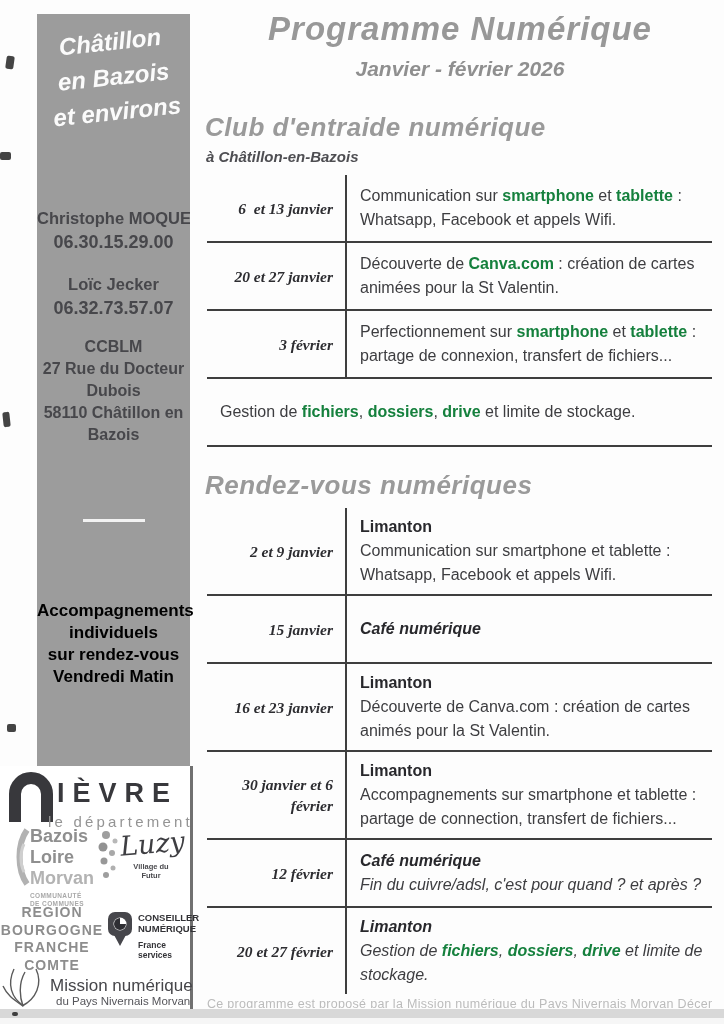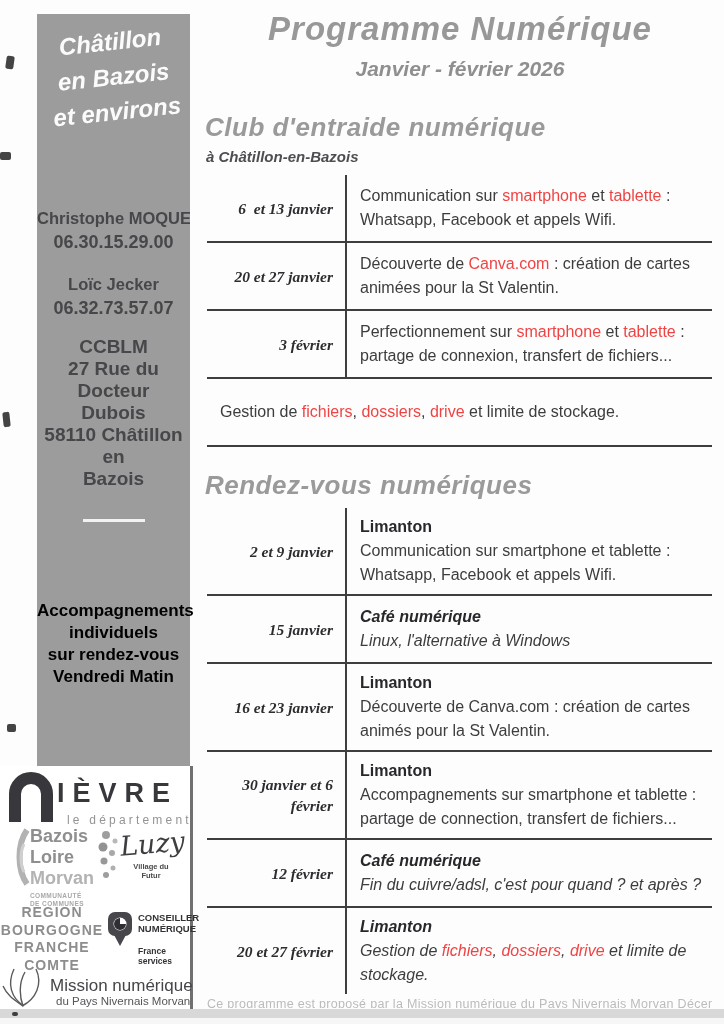--- a/index.html
+++ b/index.html
@@ -9,29 +9,29 @@
   .lines{white-space:pre-line;}
 
   
   .sidebar-gray{position:absolute;left:37px;top:14px;width:153px;height:752px;background:#9c9c9c;}
   .region-title{position:absolute;left:0;top:10px;width:100%;text-align:center;
     transform:rotate(-6deg);font-weight:bold;font-style:italic;font-size:24px;line-height:35px;color:#fbfbfb;}
   .contact{position:absolute;left:0;width:100%;text-align:center;color:#47474b;font-weight:bold;overflow:hidden;}
   .contact .cname{font-size:16.5px;line-height:24px;white-space:nowrap;}
   .contact .cphone{font-size:18px;line-height:24px;white-space:nowrap;}
   .address{position:absolute;left:0;top:322px;width:100%;text-align:center;color:#47474b;
-    font-weight:bold;font-size:19px;line-height:22px;}
+    font-weight:bold;font-size:16px;line-height:22px;}
   .dash-divider{position:absolute;left:50%;top:505px;width:62px;height:3px;background:#f2f2f2;transform:translateX(-50%);}
   .note{position:absolute;left:0;top:586px;width:100%;text-align:center;color:#000000;
     font-weight:bold;font-size:17px;line-height:22px;}
 
   
   .logo-area{position:absolute;left:0;top:766px;width:190px;height:252px;background:#fff;border-right:3px solid #707070;}
   .nievre-rest{position:absolute;left:57px;top:12px;font-size:27px;font-weight:bold;letter-spacing:8px;color:#38383c;}
-  .nievre-sub{position:absolute;left:67px;top:47px;font-size:12px;letter-spacing:3.2px;color:#949494;white-space:nowrap;}
+  .nievre-sub{position:absolute;left:48px;top:47px;font-size:15px;letter-spacing:3.2px;color:#949494;white-space:nowrap;}
   .blm-text{position:absolute;left:30px;top:60px;font-size:18px;line-height:21px;color:#8f8f8f;font-weight:bold;}
   .blm-text .l3{color:#b3b3b3;}
   .blm-sub{position:absolute;left:-8px;top:126px;font-size:6.5px;line-height:8px;letter-spacing:.4px;color:#a9a9a9;font-weight:bold;}
   .luzy-script{position:absolute;left:120px;top:62px;font-family:"DejaVu Serif",serif;font-style:italic;
     font-size:27px;color:#3e3e42;transform:rotate(-5deg);}
   .luzy-sub{position:absolute;left:126px;top:96px;width:50px;text-align:center;font-size:7.5px;line-height:9px;font-weight:bold;color:#4a4a4e;}
   .region-logo{position:absolute;left:-12px;top:138px;width:128px;text-align:center;font-size:14px;line-height:17.5px;
     font-weight:bold;letter-spacing:1px;color:#8d8d8d;}
   .cn-text{position:absolute;left:138px;top:146px;font-size:9.5px;line-height:11px;font-weight:bold;color:#333337;}
   .cn-text .small{font-size:8.5px;line-height:10px;}
@@ -50,21 +50,21 @@
   .schedule{position:absolute;left:207px;width:505px;}
   .trow{display:flex;min-height:66px;border-bottom:2px solid #3e3e3e;}
   .schedule.no-last-border .trow:last-child{border-bottom:none;}
   .tdate{flex:none;width:122px;border-right:2px solid #3e3e3e;display:flex;align-items:center;
     justify-content:flex-end;text-align:right;padding:6px 12px 6px 4px;
     font-weight:bold;font-style:italic;font-size:15.5px;line-height:21px;color:#2d2d31;white-space:pre-wrap;font-family:Liberation Serif, serif;}
   .tdesc{flex:1;padding:7px 4px 7px 13px;display:flex;flex-direction:column;justify-content:center;
     font-size:16px;line-height:24px;color:#3d3d40;}
   .etitle{font-weight:bold;color:#28282c;}
   .it{font-style:italic;}
-  .seg-b{font-weight:normal;color:#ef4444;}
+  .seg-b{font-weight:bold;color:#15803d;}
 
   .doc-footer{position:absolute;left:207px;top:997px;width:505px;height:11px;overflow:hidden;
     font-size:12.5px;letter-spacing:.3px;color:#a6a6a6;opacity:.75;white-space:nowrap;}
   .bottom-band{position:absolute;left:0;top:1009px;width:724px;height:9px;background:#d8d8d8;}
   .bottom-white{position:absolute;left:0;top:1018px;width:724px;height:6px;background:#f6f6f6;}
 
   .scan-mark{position:absolute;background:#232323;border-radius:2px;opacity:.85;}
 </style>
 </head>
 <body>
@@ -139,21 +139,21 @@
 
     <svg class="abs" style="left:106px;top:144px;" width="28" height="38" viewBox="0 0 28 38">
       <rect x="2" y="2" width="24" height="24" rx="7" fill="#46464b"></rect>
       <path d="M7 23 L14 36 L21 23 Z" fill="#46464b"></path>
       <circle cx="14" cy="14" r="6.5" fill="#ffffff"></circle>
       <path d="M14 14 L20 14 A6 6 0 1 1 14 8 Z" fill="#2e2e33"></path>
     </svg>
     <div class="cn-text">
       <div>CONSEILLER</div>
       <div>NUMÉRIQUE</div>
-      <div class="small" style="margin-top:12px;">France</div>
+      <div class="small" style="margin-top:6px;">France</div>
       <div class="small">services</div>
     </div>
 
     <svg class="abs" style="left:2px;top:202px;" width="46" height="40" viewBox="0 0 46 40">
       <path d="M12 1 C5 16 9 30 22 38" fill="none" stroke="#5a5a5a" stroke-width="1.4"></path>
       <path d="M34 1 C41 16 34 31 20 38" fill="none" stroke="#5a5a5a" stroke-width="1.4"></path>
       <path d="M23 4 C16 16 18 30 21 38" fill="none" stroke="#5a5a5a" stroke-width="1.4"></path>
       <path d="M21 38 C11 31 5 27 1 18" fill="none" stroke="#5a5a5a" stroke-width="1.4"></path>
     </svg>
     <div class="mission-text">Mission numérique</div>
@@ -199,21 +199,20 @@
         <div class="tdate">2 et 9 janvier</div>
         <div class="tdesc">
           <div class="etitle">Limanton</div>
           <div class="ebody"><span>Communication sur smartphone et tablette : Whatsapp, Facebook et appels Wifi.</span></div>
         </div>
       </div>
       <div class="trow">
         <div class="tdate">15 janvier</div>
         <div class="tdesc">
           <div class="etitle it">Café numérique</div>
-          <div class="ebody it"><span>Linux, l'alternative à Windows</span></div>
         </div>
       </div>
       <div class="trow">
         <div class="tdate">16 et 23 janvier</div>
         <div class="tdesc">
           <div class="etitle">Limanton</div>
           <div class="ebody"><span>Découverte de Canva.com : création de cartes animés pour la St Valentin.</span></div>
         </div>
       </div>
       <div class="trow">

